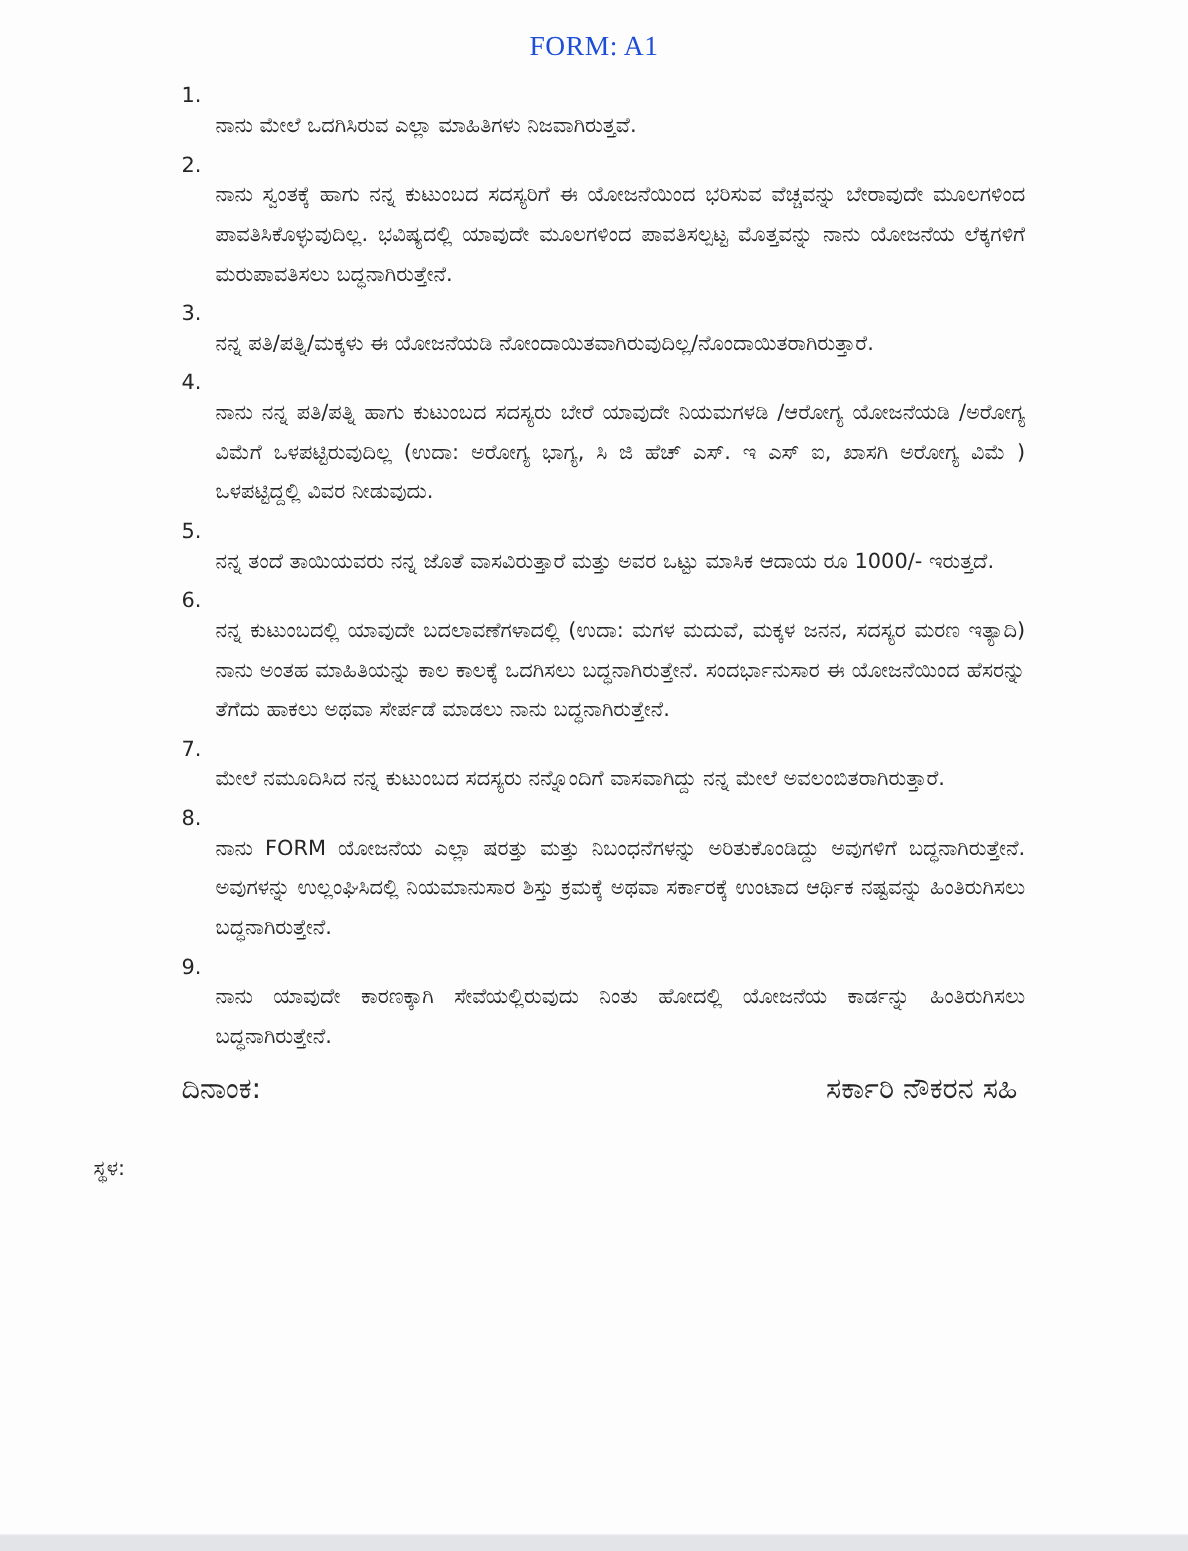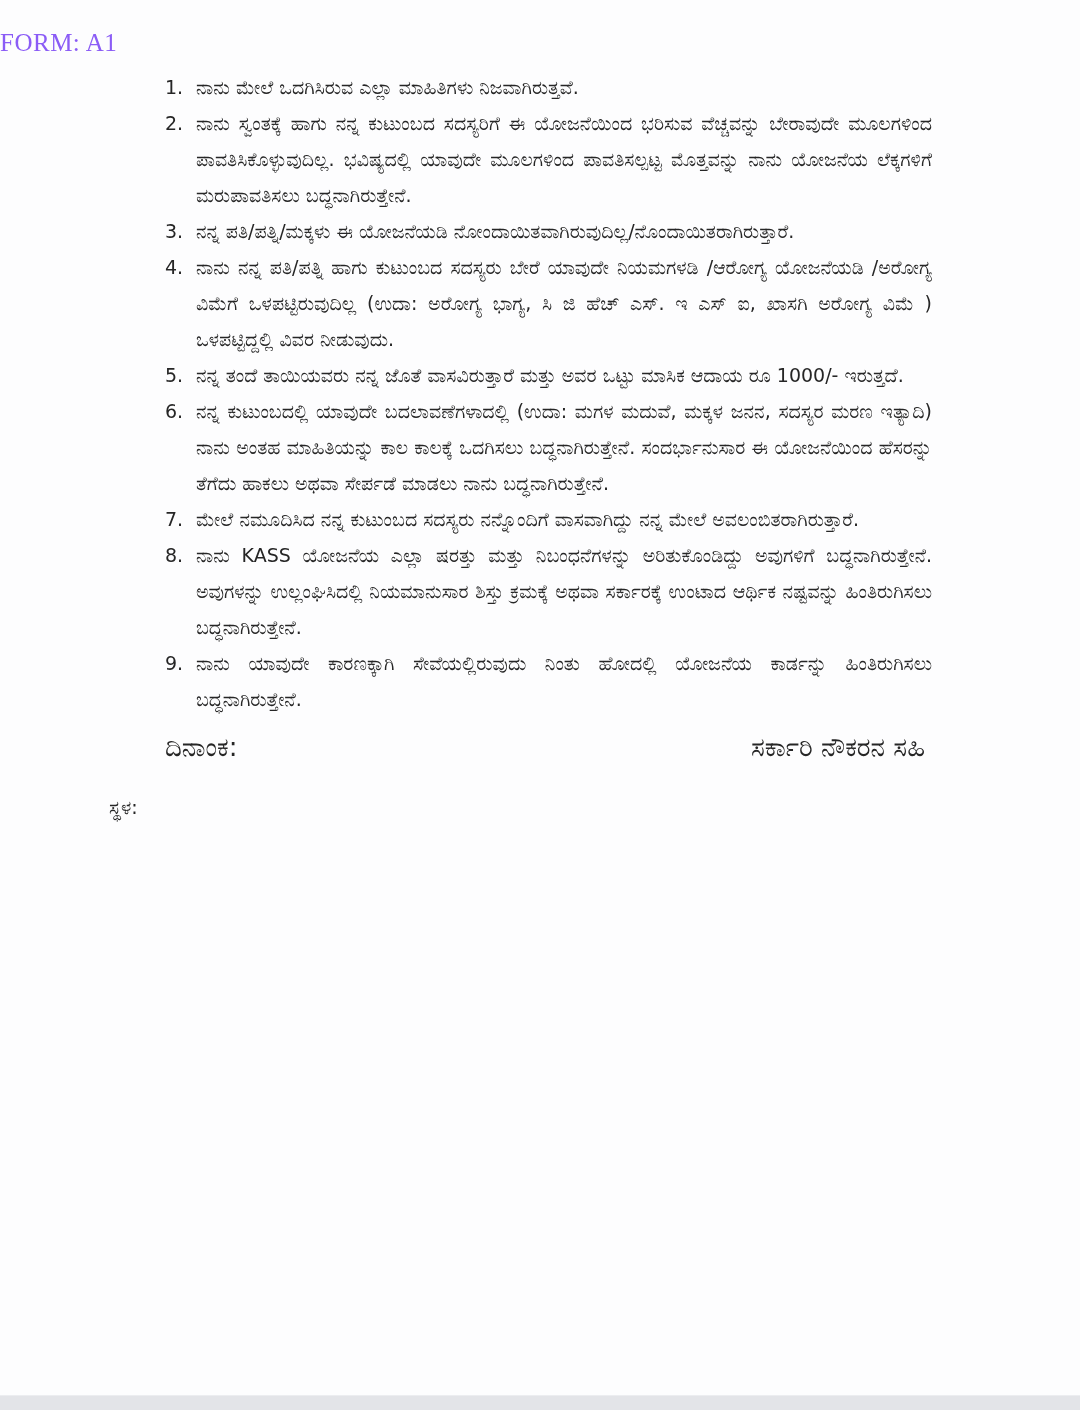--- a/index.html
+++ b/index.html
@@ -15,57 +15,59 @@
     font-family: "DejaVu Sans", sans-serif;
     color: #262626;
   }
   .page {
     position: relative;
     width: 100%;
     height: 100%;
   }
   .page-title {
     padding-top: 26px;
+    text-align: center;
     font-family: "Liberation Serif", serif;
     font-size: 25px;
     letter-spacing: 0.5px;
-    color: #8b5cf6;
+    color: #1d4ed8;
     line-height: 34px;
   }
   .list {
     margin: 9px 0 0 0;
     padding: 0 148px 0 165px;
     list-style: none;
   }
   .item {
     display: flex;
     font-size: 19px;
     line-height: 36px;
   }
   .item .num {
     flex: 0 0 31px;
     text-align: left;
   }
   .item .txt {
     flex: 1;
     text-align: justify;
+    margin-top: 27px;
   }
   .sign-row {
     display: flex;
     justify-content: space-between;
     padding: 0 155px 0 165px;
     font-size: 26px;
     line-height: 36px;
     margin-top: 12px;
   }
   .place-row {
-    padding: 0 155px 0 109px;
+    padding: 0 155px 0 85px;
     font-size: 19px;
     line-height: 36px;
-    margin-top: 24px;
+    margin-top: 36px;
   }
   .bottom-bar {
     position: absolute;
     left: 0;
     bottom: 0;
     width: 100%;
     height: 14px;
     background: #e3e4e8;
     border-top: 1px solid #ecedf0;
   }
@@ -101,21 +103,21 @@
     <li class="item">
       <span class="num">6.</span>
       <span class="txt">ನನ್ನ ಕುಟುಂಬದಲ್ಲಿ ಯಾವುದೇ ಬದಲಾವಣೆಗಳಾದಲ್ಲಿ (ಉದಾ: ಮಗಳ ಮದುವೆ, ಮಕ್ಕಳ ಜನನ, ಸದಸ್ಯರ ಮರಣ ಇತ್ಯಾದಿ) ನಾನು ಅಂತಹ ಮಾಹಿತಿಯನ್ನು ಕಾಲ ಕಾಲಕ್ಕೆ ಒದಗಿಸಲು ಬದ್ಧನಾಗಿರುತ್ತೇನೆ. ಸಂದರ್ಭಾನುಸಾರ ಈ ಯೋಜನೆಯಿಂದ ಹೆಸರನ್ನು ತೆಗೆದು ಹಾಕಲು ಅಥವಾ ಸೇರ್ಪಡೆ ಮಾಡಲು ನಾನು ಬದ್ಧನಾಗಿರುತ್ತೇನೆ.</span>
     </li>
     <li class="item">
       <span class="num">7.</span>
       <span class="txt">ಮೇಲೆ ನಮೂದಿಸಿದ ನನ್ನ ಕುಟುಂಬದ ಸದಸ್ಯರು ನನ್ನೊಂದಿಗೆ ವಾಸವಾಗಿದ್ದು ನನ್ನ ಮೇಲೆ ಅವಲಂಬಿತರಾಗಿರುತ್ತಾರೆ.</span>
     </li>
     <li class="item">
       <span class="num">8.</span>
-      <span class="txt">ನಾನು KASS ಯೋಜನೆಯ ಎಲ್ಲಾ ಷರತ್ತು ಮತ್ತು ನಿಬಂಧನೆಗಳನ್ನು ಅರಿತುಕೊಂಡಿದ್ದು ಅವುಗಳಿಗೆ ಬದ್ಧನಾಗಿರುತ್ತೇನೆ. ಅವುಗಳನ್ನು ಉಲ್ಲಂಘಿಸಿದಲ್ಲಿ ನಿಯಮಾನುಸಾರ ಶಿಸ್ತು ಕ್ರಮಕ್ಕೆ ಅಥವಾ ಸರ್ಕಾರಕ್ಕೆ ಉಂಟಾದ ಆರ್ಥಿಕ ನಷ್ಟವನ್ನು ಹಿಂತಿರುಗಿಸಲು ಬದ್ಧನಾಗಿರುತ್ತೇನೆ.</span>
+      <span class="txt">ನಾನು FORM ಯೋಜನೆಯ ಎಲ್ಲಾ ಷರತ್ತು ಮತ್ತು ನಿಬಂಧನೆಗಳನ್ನು ಅರಿತುಕೊಂಡಿದ್ದು ಅವುಗಳಿಗೆ ಬದ್ಧನಾಗಿರುತ್ತೇನೆ. ಅವುಗಳನ್ನು ಉಲ್ಲಂಘಿಸಿದಲ್ಲಿ ನಿಯಮಾನುಸಾರ ಶಿಸ್ತು ಕ್ರಮಕ್ಕೆ ಅಥವಾ ಸರ್ಕಾರಕ್ಕೆ ಉಂಟಾದ ಆರ್ಥಿಕ ನಷ್ಟವನ್ನು ಹಿಂತಿರುಗಿಸಲು ಬದ್ಧನಾಗಿರುತ್ತೇನೆ.</span>
     </li>
     <li class="item">
       <span class="num">9.</span>
       <span class="txt">ನಾನು ಯಾವುದೇ ಕಾರಣಕ್ಕಾಗಿ ಸೇವೆಯಲ್ಲಿರುವುದು ನಿಂತು ಹೋದಲ್ಲಿ ಯೋಜನೆಯ ಕಾರ್ಡನ್ನು ಹಿಂತಿರುಗಿಸಲು ಬದ್ಧನಾಗಿರುತ್ತೇನೆ.</span>
     </li>
   </ol>
 
   <div class="sign-row">
     <span>ದಿನಾಂಕ:</span>
     <span>ಸರ್ಕಾರಿ ನೌಕರನ ಸಹಿ</span>

